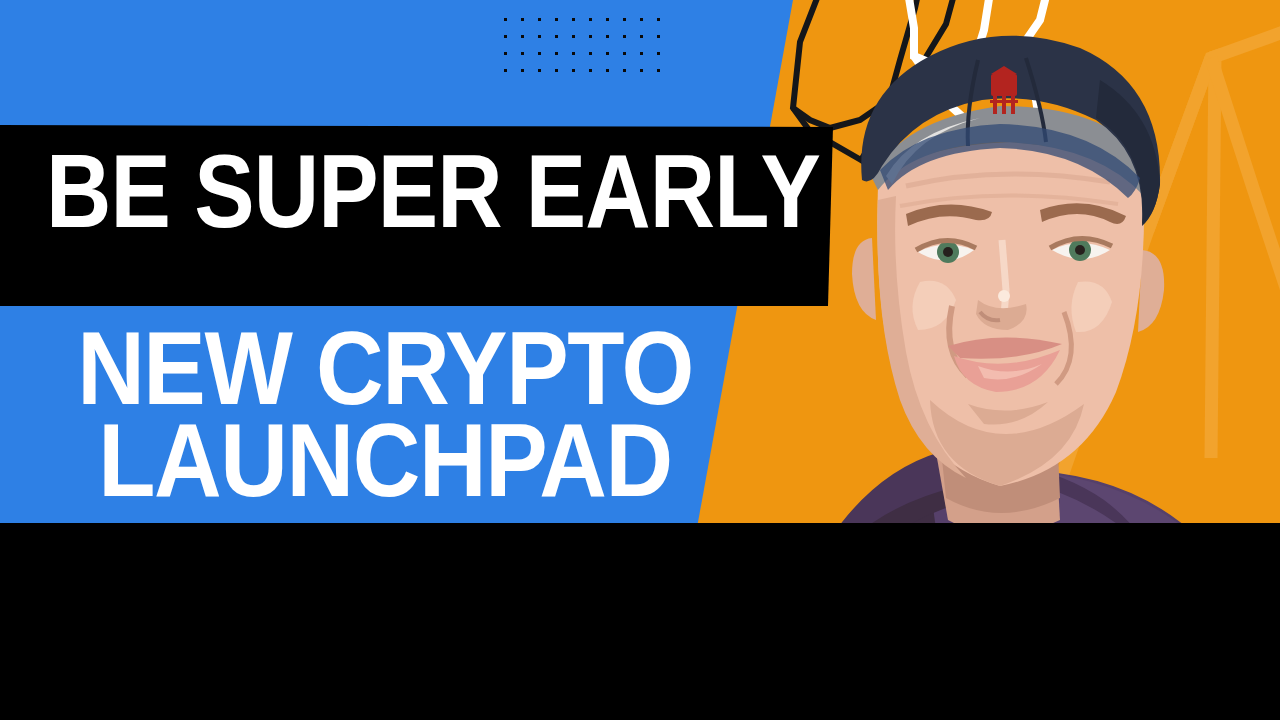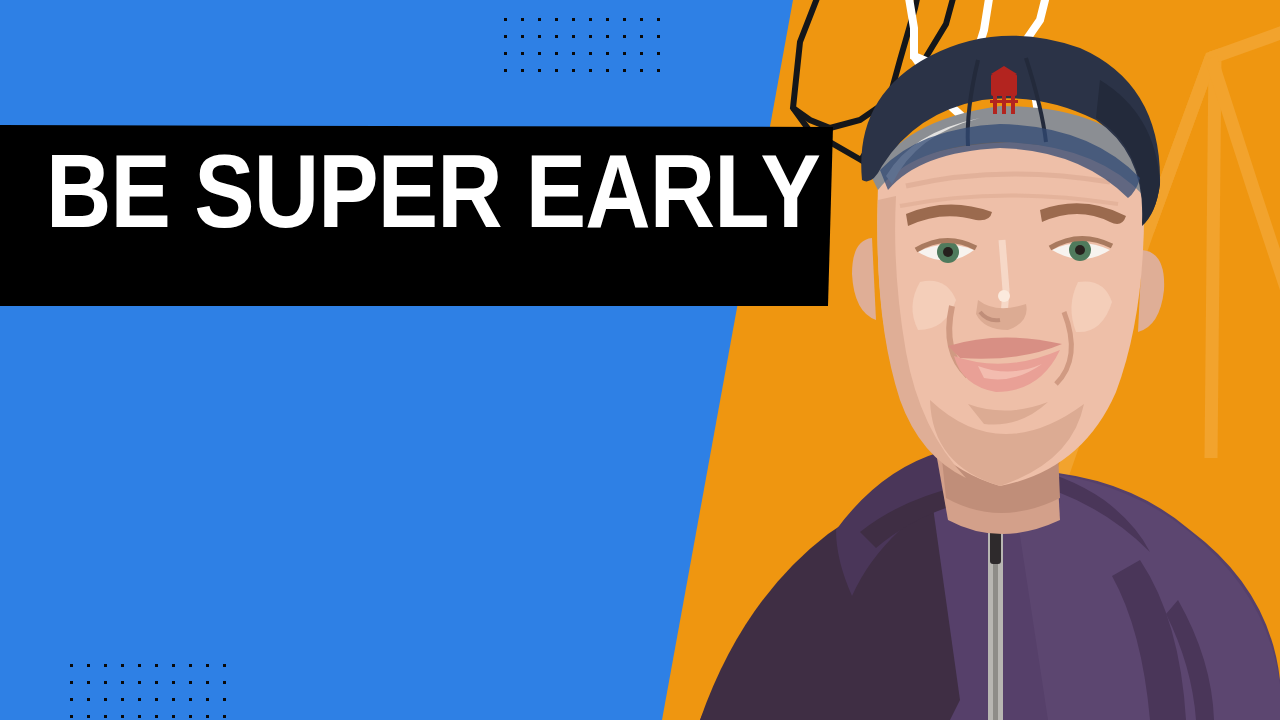--- a/index.html
+++ b/index.html
@@ -3,21 +3,21 @@
 <meta charset="utf-8">
 <style>
   html, body {
     margin: 0;
     padding: 0;
     background: #000;
   }
   #thumbnail {
     position: relative;
     width: 1280px;
-    height: 720px;
+    height: 523px;
     overflow: hidden;
     font-family: "Liberation Sans", sans-serif;
     background: #2e80e5;
     user-select: none;
   }
   .layer {
     position: absolute;
     top: 0; left: 0;
     width: 1280px;
     height: 720px;
@@ -227,14 +227,18 @@
         <rect x="1002" y="96" width="4" height="18"></rect>
         <rect x="1011" y="96" width="4" height="18"></rect>
         <rect x="990" y="100" width="28" height="3"></rect>
       </g>
     </g>
   </svg>
 
   <div class="headline-bar"></div>
   <div class="headline-text">BE SUPER EARLY</div>
 
+  <div class="subhead">
+    <span class="line">NEW CRYPTO</span>
+    <span class="line">LAUNCHPAD</span>
+  </div>
 
 </div>
 
 </body></html>

